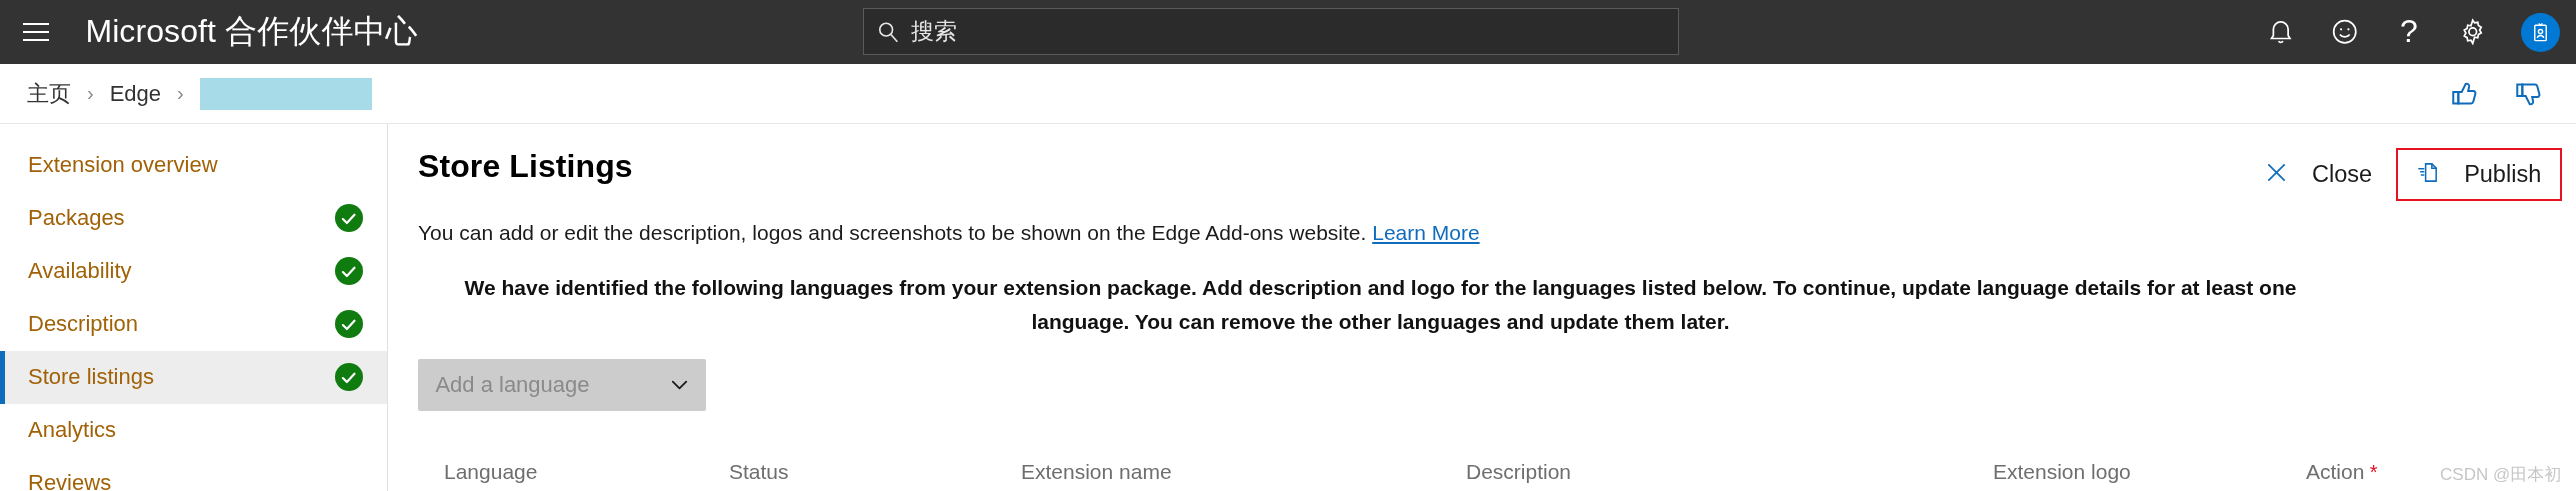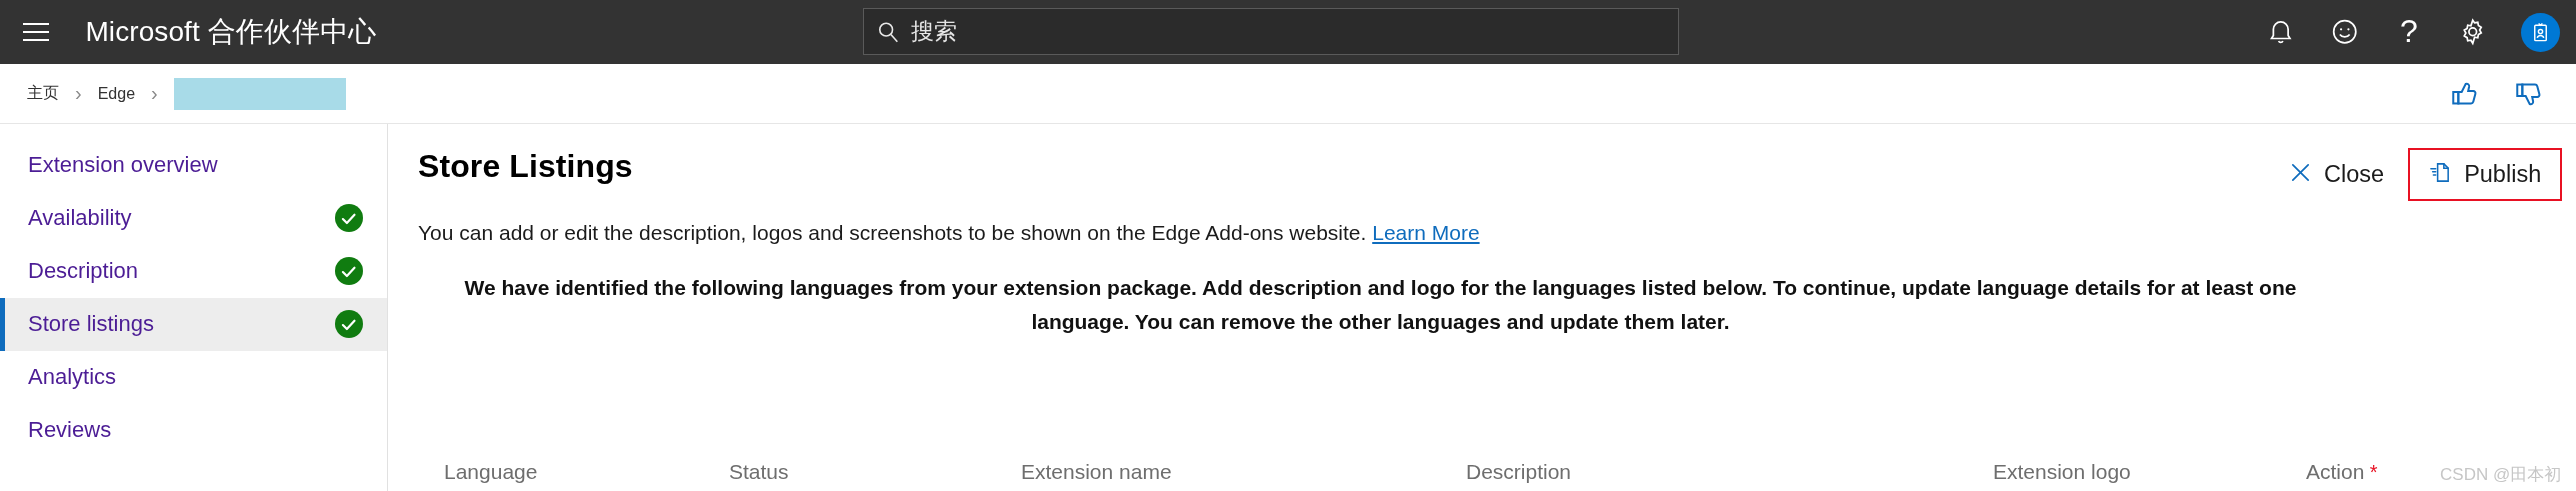--- a/index.html
+++ b/index.html
@@ -20,21 +20,21 @@
   .hamburger {
     width: 64px; height: 64px;
     display: flex; flex-direction: column;
     align-items: center; justify-content: center;
     gap: 6px; cursor: pointer; margin-left: 4px;
   }
   .hamburger span {
     display: block; width: 25.5px; height: 2px; background: #ffffff;
   }
   .brand {
-    color: #ffffff; font-size: 28px; font-weight: 400;
+    color: #ffffff; font-size: 32px; font-weight: 400;
     margin-left: 17.4px; white-space: nowrap; letter-spacing: 0.1px;
   }
   .searchwrap {
     position: absolute; left: 863px; top: 8px;
     width: 816px; height: 47px;
     background: #2b2b2b; border: 0.7px solid #5a5a5a; border-radius: 0;
     display: flex; align-items: center; cursor: text;
   }
   .search-icon {
     width: 47px; display: flex; align-items: center; justify-content: center;
@@ -65,21 +65,21 @@
 
   
   .crumbbar {
     position: absolute; left: 0; top: 64px;
     width: 2576px; height: 60px;
     background: #ffffff; border-bottom: 0.7px solid #e6e6e6;
     display: flex; align-items: center;
   }
   .crumbs { display: flex; align-items: center; margin-left: 27px; }
   .crumb {
-    font-size: 16px; color: #333333; cursor: pointer; white-space: nowrap;
+    font-size: 22px; color: #333333; cursor: pointer; white-space: nowrap;
   }
   .crumb-sep {
     color: #8a8a8a; font-size: 20px; margin: 0 16px; user-select: none;
   }
   .crumb-redacted {
     width: 172px; height: 32px; background: #a8dbe8; display: inline-block;
   }
   .crumbright {
     position: absolute; right: 14.8px; top: 0; height: 60px;
     display: flex; align-items: center;
@@ -96,21 +96,21 @@
     width: 388px; height: 367px;
     background: #ffffff; border-right: 0.7px solid #e1e1e1;
     padding-top: 14.8px;
   }
   .navitem {
     position: relative; height: 53px;
     display: flex; align-items: center;
     padding: 0 24px 0 28px; cursor: pointer;
   }
   .navitem .navlabel {
-    font-size: 22px; color: #4c1d95; white-space: nowrap; flex: 1;
+    font-size: 22px; color: #a16207; white-space: nowrap; flex: 1;
   }
   .navitem.active { background: #ededed; }
   .navitem.active::before {
     content: ""; position: absolute; left: 0; top: 0;
     width: 5.4px; height: 100%; background: #0f6cbd;
   }
   .check {
     width: 28px; height: 28px; border-radius: 50%;
     background: #107c10; flex: none;
     display: flex; align-items: center; justify-content: center;
@@ -127,21 +127,21 @@
     width: 2157px; height: 51px;
   }
   .pagetitle {
     font-size: 32px; font-weight: 700; color: #000000;
     white-space: nowrap; letter-spacing: 0.1px;
   }
   .actions {
     margin-left: auto; display: flex; align-items: center; gap: 0;
   }
   .actbtn {
-    display: flex; align-items: center; gap: 12px;
+    display: flex; align-items: center; gap: 24px;
     height: 44px; padding: 0 14.8px; cursor: pointer;
     background: transparent; border: none;
     font-family: inherit;
   }
   .actbtn .lbl { font-size: 23.5px; color: #1b1b1b; white-space: nowrap; }
   .publishbox {
     border: 2.7px solid #e81123; padding: 2.7px 4px; margin-left: 9.4px; margin-right: 13px;
   }
 
   .para {
@@ -259,20 +259,28 @@
         <path d="M7 13.5h2.5l3 6a1.8 1.8 0 0 0 2.6-1.9l-.7-3.4h3.8a1.6 1.6 0 0 0 1.6-2l-1.6-6A1.8 1.8 0 0 0 16.4 4.9H7z"></path>
         <rect x="3.2" y="4.9" width="3.8" height="8.6"></rect>
       </svg>
     </div>
   </div>
 </div>
 
 <div class="sidebar">
   <div class="navitem">
     <span class="navlabel">Extension overview</span>
+  </div>
+  <div class="navitem">
+    <span class="navlabel">Packages</span>
+    <span class="check">
+      <svg width="17.4" height="17.4" viewBox="0 0 24 24" fill="none" stroke="#ffffff" stroke-width="3" stroke-linecap="round" stroke-linejoin="round">
+          <polyline points="4,12.5 9.5,18 20,6.5"></polyline>
+        </svg>
+    </span>
   </div>
   <div class="navitem">
     <span class="navlabel">Availability</span>
     <span class="check">
       <svg width="17.4" height="17.4" viewBox="0 0 24 24" fill="none" stroke="#ffffff" stroke-width="3" stroke-linecap="round" stroke-linejoin="round">
           <polyline points="4,12.5 9.5,18 20,6.5"></polyline>
         </svg>
     </span>
   </div>
   <div class="navitem">
@@ -332,20 +340,28 @@
     </div>
   </div>
 
   <div class="para">
     <span>You can add or edit the description, logos and screenshots to be shown on the Edge Add-ons website.</span>
     <span class="link">Learn More</span>
   </div>
 
   <div class="para-bold">We have identified the following languages from your extension package. Add description and logo for the languages listed below. To continue, update language details for at least one language. You can remove the other languages and update them later.</div>
 
+  <div class="dropdown">
+    <span class="ddlabel">Add a language</span>
+    <span class="chev">
+      <svg width="23" height="23" viewBox="0 0 24 24" fill="none" stroke="currentColor" stroke-width="1.9" stroke-linecap="round" stroke-linejoin="round">
+          <polyline points="5,9 12,16 19,9"></polyline>
+        </svg>
+    </span>
+  </div>
 </div>
 
 <div class="tablehdr">
   <span class="th" style="left:32px">Language</span>
   <span class="th" style="left:317px">Status</span>
   <span class="th" style="left:609px">Extension name</span>
   <span class="th" style="left:1054px">Description</span>
   <span class="th" style="left:1581px">Extension logo</span>
   <span class="th" style="left:1894px">
     <span>Action</span><span class="req">*</span>

